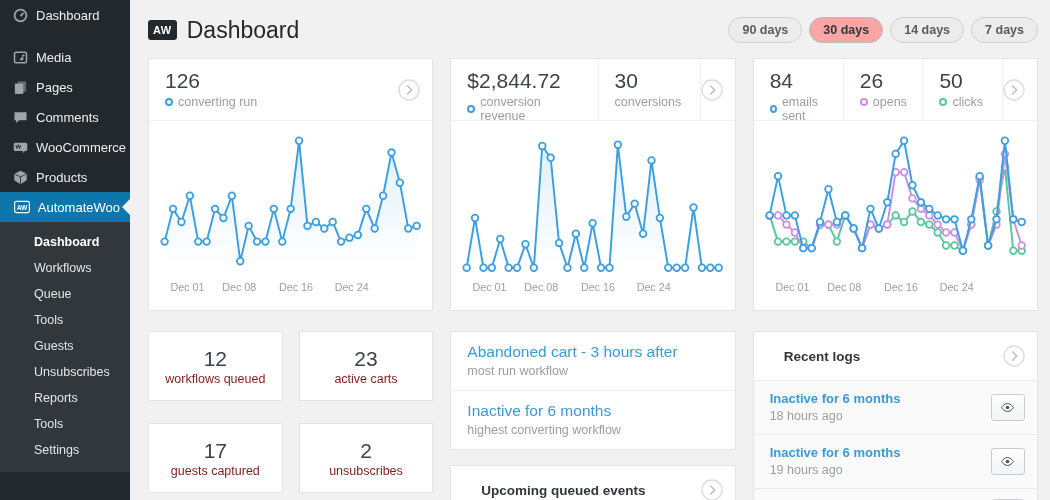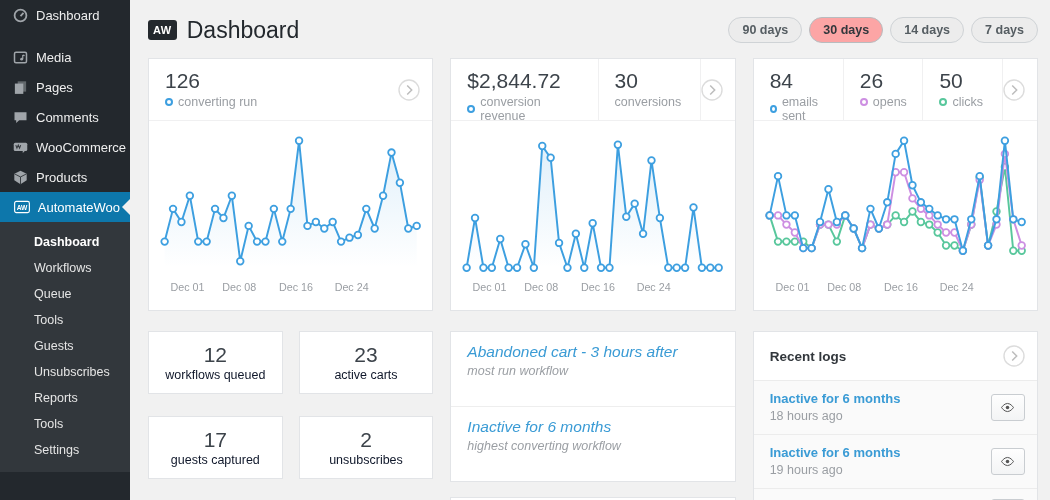--- a/index.html
+++ b/index.html
@@ -34,31 +34,31 @@
   .stat-cell:last-of-type { border-right:none; }
   .stat-value { font-size:21px; color:#3c434a; line-height:24px; }
   .stat-label { display:flex; align-items:center; gap:5px; font-size:12.5px; color:#9a9ea3; margin-top:2px; }
   .dot { width:8px; height:8px; border-radius:50%; background:#fff; border:2.5px solid; display:inline-block; }
   .chev-wrap { margin-left:auto; display:flex; align-items:center; padding-right:12px; cursor:pointer; }
   .chart-area { width:100%; height:190px; display:block; }
 
   .bottom-row { display:flex; gap:17px; margin-top:20px; align-items:flex-start; }
   .col { flex:1 1 0; }
   .mini-grid { display:grid; grid-template-columns:1fr 1fr; gap:22px 16px; }
-  .mini-card { background:#fff; border:1px solid #e2e4e7; height:63px; display:flex; flex-direction:column; align-items:center; justify-content:center; }
+  .mini-card { background:#fff; border:1px solid #e2e4e7; height:70px; display:flex; flex-direction:column; align-items:center; justify-content:center; }
   .mini-value { font-size:21px; color:#3c434a; }
-  .mini-label { font-size:12.5px; color:#0f172a; margin-top:1px; }
+  .mini-label { font-size:12.5px; color:#7f1d1d; margin-top:1px; }
 
   .panel { background:#fff; border:1px solid #e2e4e7; }
-  .wf-row { padding:11px 16px 28px; border-bottom:1px solid #eeeeee; cursor:pointer;font-style:italic; }
+  .wf-row { padding:11px 16px 12px; border-bottom:1px solid #eeeeee; cursor:pointer; }
   .wf-row:last-child { border-bottom:none; }
   .wf-title { font-size:15.5px; color:#3a9bd5; }
   .wf-sub { font-size:12.5px; color:#9a9ea3; margin-top:3px; }
   .panel-gap { margin-top:15px; }
-  .panel-header { display:flex; align-items:center; padding:13px 12px 13px 16px; }
+  .panel-header { display:flex; align-items:center; padding:13px 12px 13px 30px; }
   .panel-title { font-size:13.5px; font-weight:bold; color:#32373c; }
   .panel-header .chev-wrap { padding-right:0; }
 
   .log-rows { background:#fafafa; }
   .log-row { display:flex; align-items:center; padding:10px 12px 11px 16px; border-top:1px solid #ececec; }
   .log-title { font-size:13px; font-weight:bold; color:#3a9bd5; cursor:pointer; }
   .log-time { font-size:12.5px; color:#9a9ea3; margin-top:3px; }
   .eye-btn { margin-left:auto; width:34px; height:27px; border:1px solid #c9cdd1; border-radius:3px; background:linear-gradient(#fefefe,#f3f4f5); display:flex; align-items:center; justify-content:center; cursor:pointer; }
 </style>
 </head>

